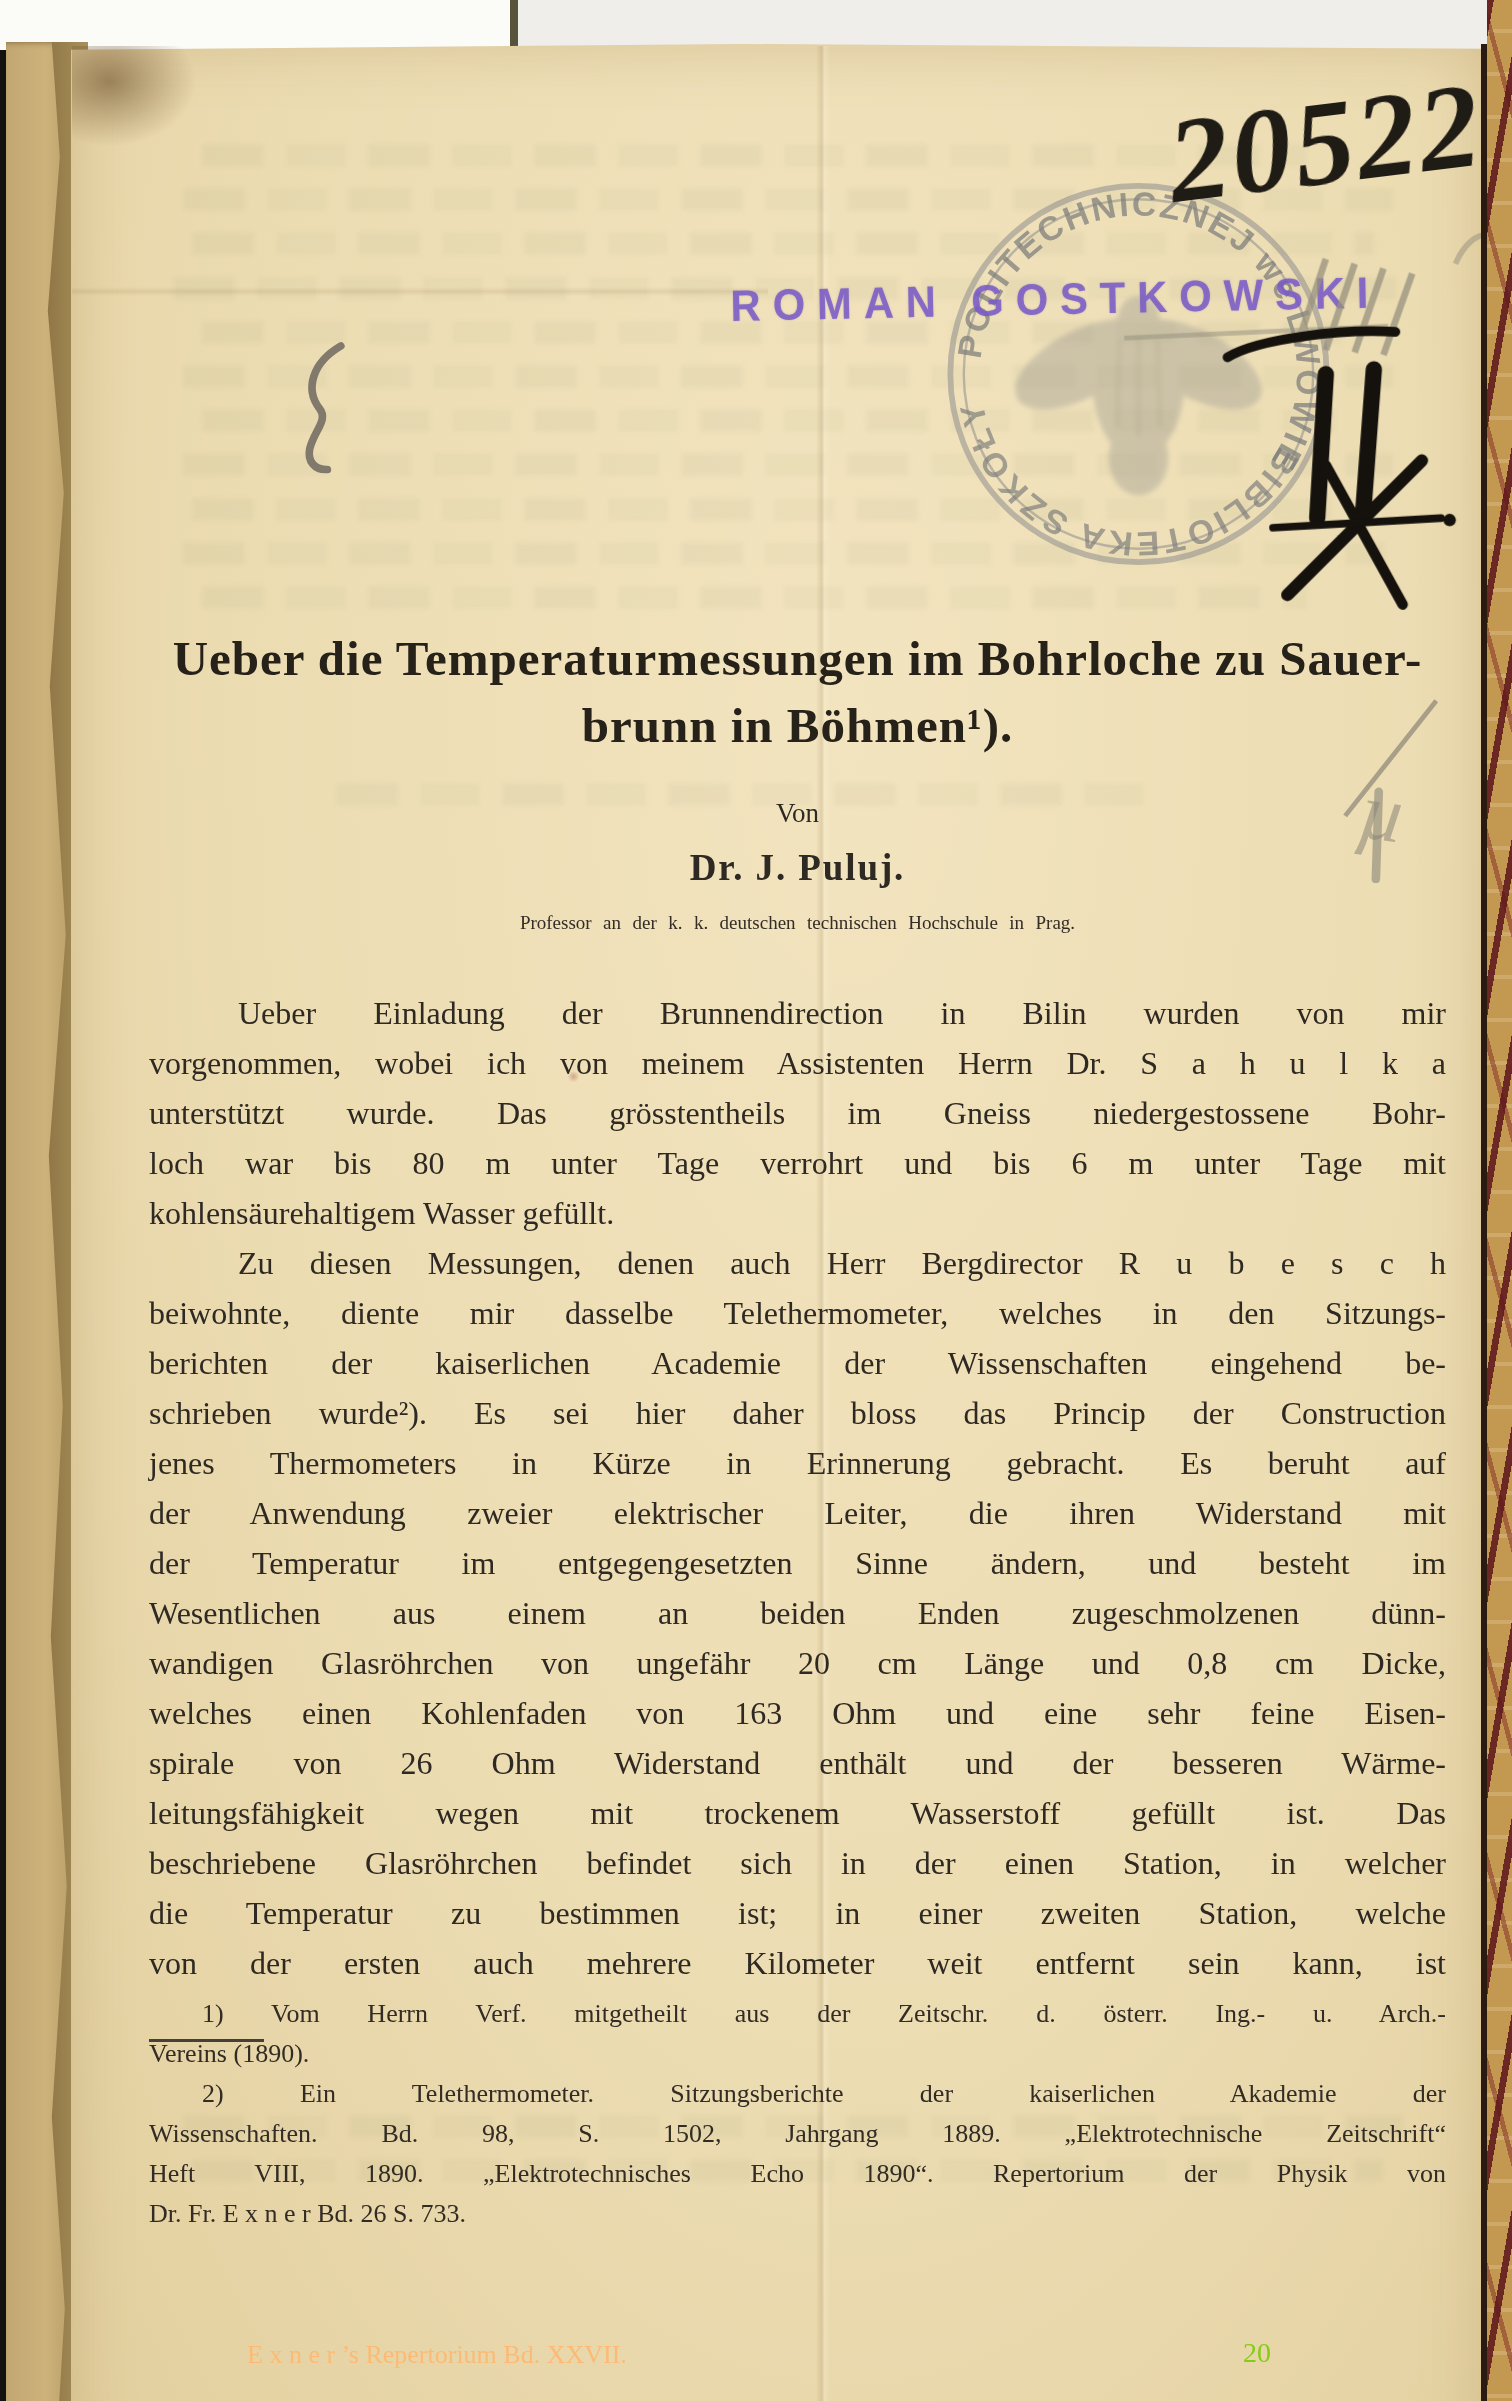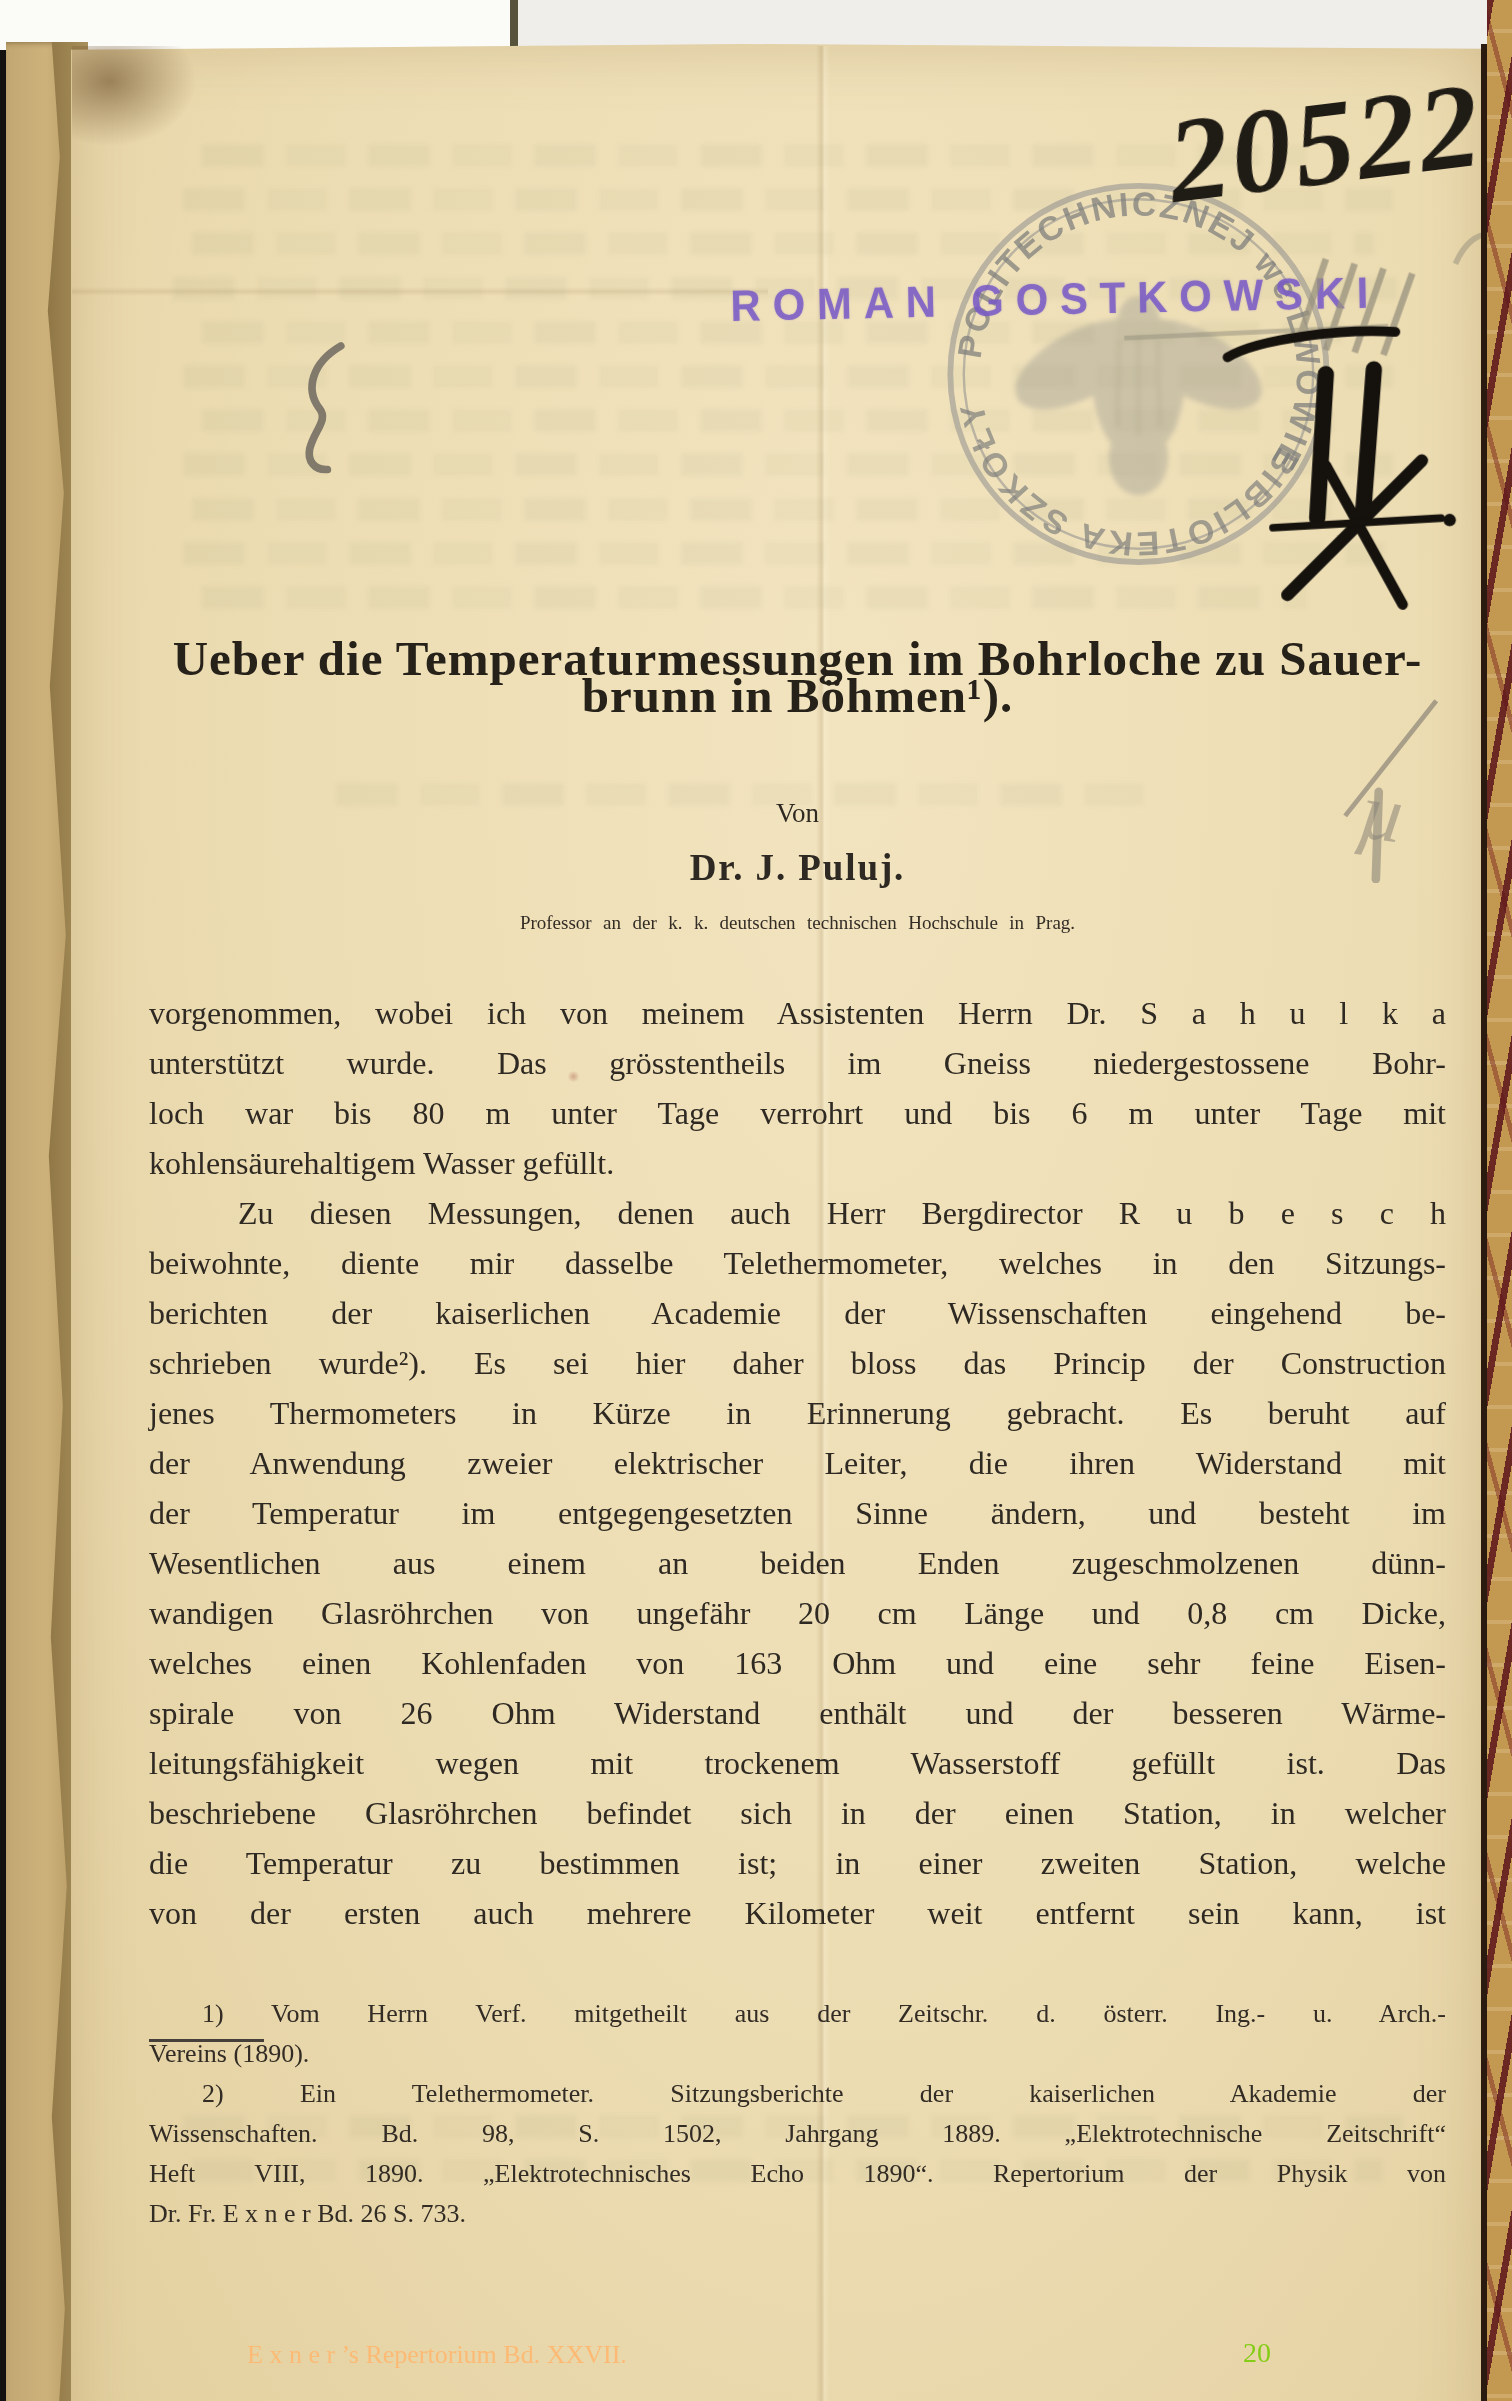--- a/index.html
+++ b/index.html
@@ -157,26 +157,27 @@
     <path d="M150,60 C90,95 75,150 105,190 C125,215 95,235 85,275 C80,300 95,320 122,318" stroke="#6e695f" stroke-width="16" fill="none" stroke-linecap="round" opacity="0.85"></path>
   </svg>
 
   <svg class="svgabs" style="left:1316px;top:672px" width="183" height="211" viewBox="0 0 380 440">
     <path d="M60,300 L250,60" stroke="#8b8578" stroke-width="10" fill="none" opacity="0.7"></path>
     <path d="M130,250 L124,432" stroke="#8b8578" stroke-width="18" fill="none" opacity="0.6" stroke-linecap="round"></path>
     <text x="88" y="352" font-size="170" fill="#8b8578" opacity="0.55" font-style="italic" font-family="Liberation Serif, serif" transform="rotate(8 150 300)">µ</text>
   </svg>
 
   <div class="t title" style="top:630px">Ueber die Temperaturmessungen im Bohrloche zu Sauer-</div>
-  <div class="t title" style="top:667px">brunn in Böhmen¹).</div>
+  <div class="t title" style="top:697px">brunn in Böhmen¹).</div>
   <div class="t von" style="top:798px">Von</div>
   <div class="t author" style="top:846px">Dr. J. Puluj.</div>
   <div class="t affil" style="top:912px">Professor an der k. k. deutschen technischen Hochschule in Prag.</div>
 
   <div class="t bodyblock">
+    <div class="bodyline ind">Ueber Einladung der Brunnendirection in Bilin wurden von mir</div>
     <div class="bodyline">vorgenommen, wobei ich von meinem Assistenten Herrn Dr. S a h u l k a</div>
     <div class="bodyline">unterstützt wurde. Das grösstentheils im Gneiss niedergestossene Bohr-</div>
     <div class="bodyline">loch war bis 80 m unter Tage verrohrt und bis 6 m unter Tage mit</div>
     <div class="bodyline short">kohlensäurehaltigem Wasser gefüllt.</div>
     <div class="bodyline ind">Zu diesen Messungen, denen auch Herr Bergdirector R u b e s c h</div>
     <div class="bodyline">beiwohnte, diente mir dasselbe Telethermometer, welches in den Sitzungs-</div>
     <div class="bodyline">berichten der kaiserlichen Academie der Wissenschaften eingehend be-</div>
     <div class="bodyline">schrieben wurde²). Es sei hier daher bloss das Princip der Construction</div>
     <div class="bodyline">jenes Thermometers in Kürze in Erinnerung gebracht. Es beruht auf</div>
     <div class="bodyline">der Anwendung zweier elektrischer Leiter, die ihren Widerstand mit</div>

